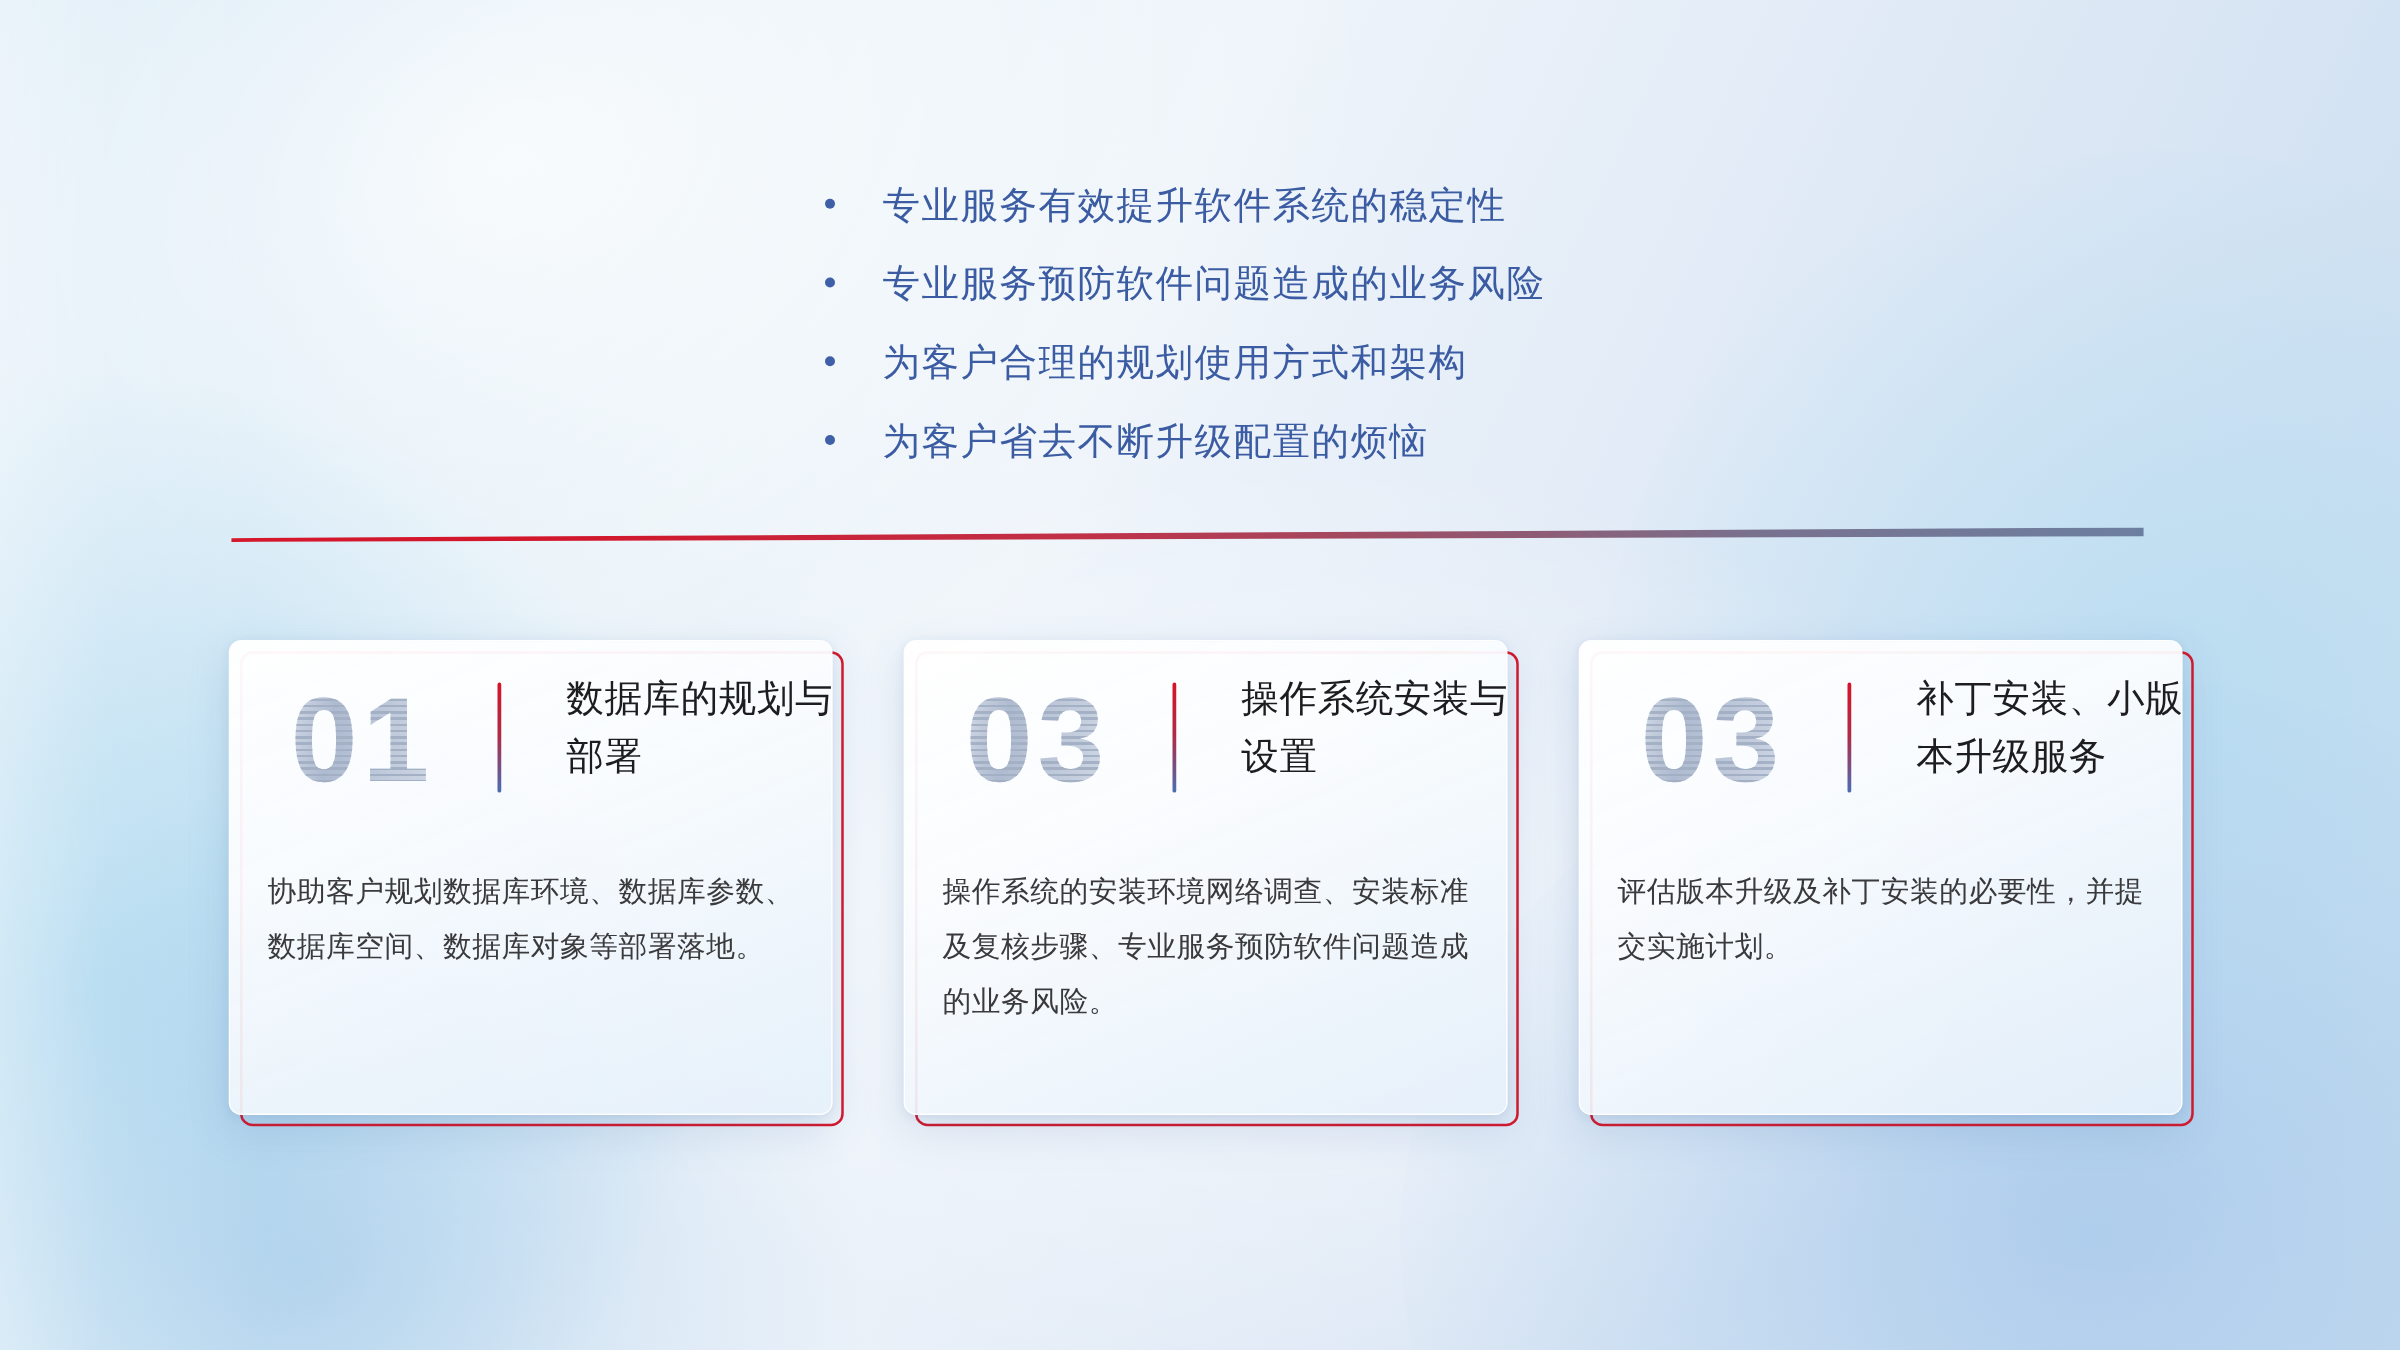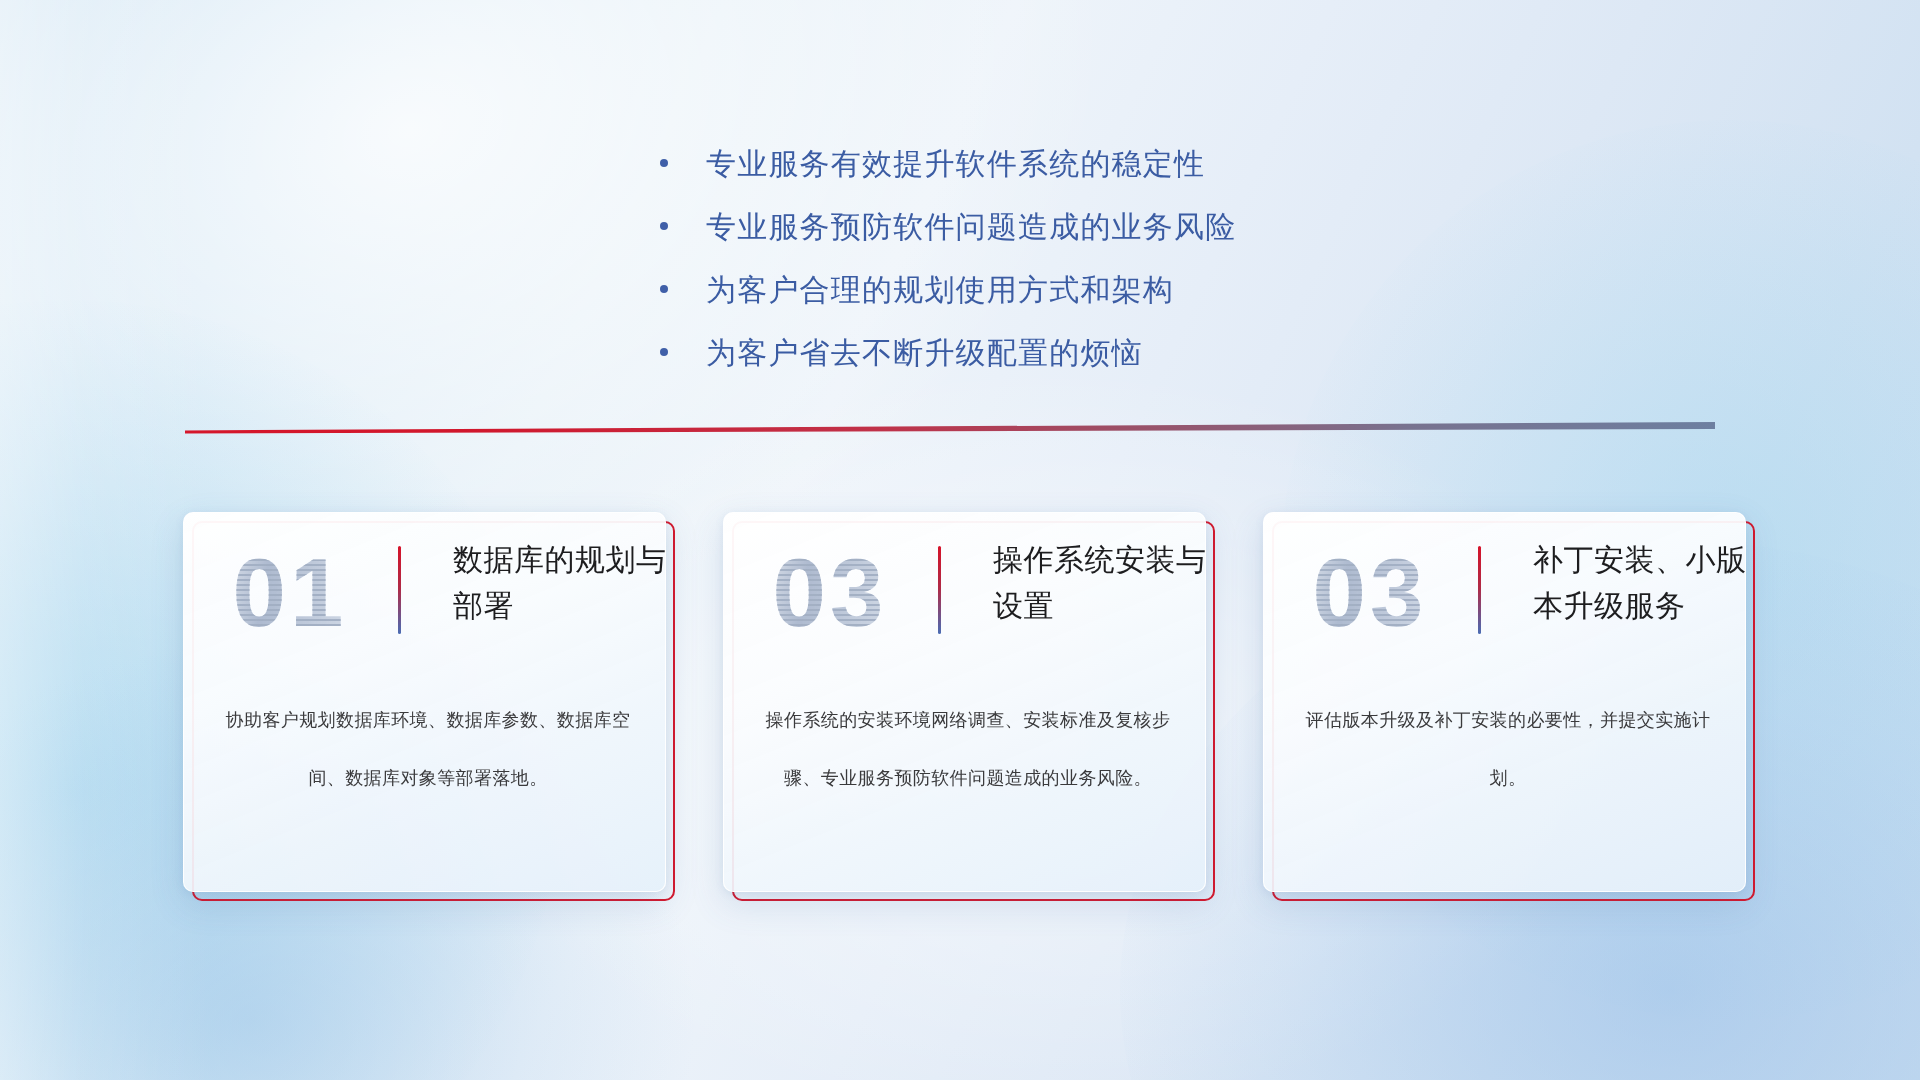--- a/index.html
+++ b/index.html
@@ -227,25 +227,24 @@
     color: #1d1d1f;
     font-weight: 400;
     letter-spacing: 0.5px;
     margin-left: 25px;
   }
   .card-body {
     position: absolute;
     left: 30px;
     top: 178px;
     width: 428px;
-    font-size: 18px;
-    line-height: 58px;
+    font-size: 23px;
+    line-height: 44px;
     color: #3a3a3c;
     letter-spacing: 0.4px;
-    text-align: center;
   }
 </style>
 </head>
 <body>
 
 <div id="stage">
 
   <div class="glow a"></div>
   <div class="glow b"></div>
   <div class="glow c"></div>

